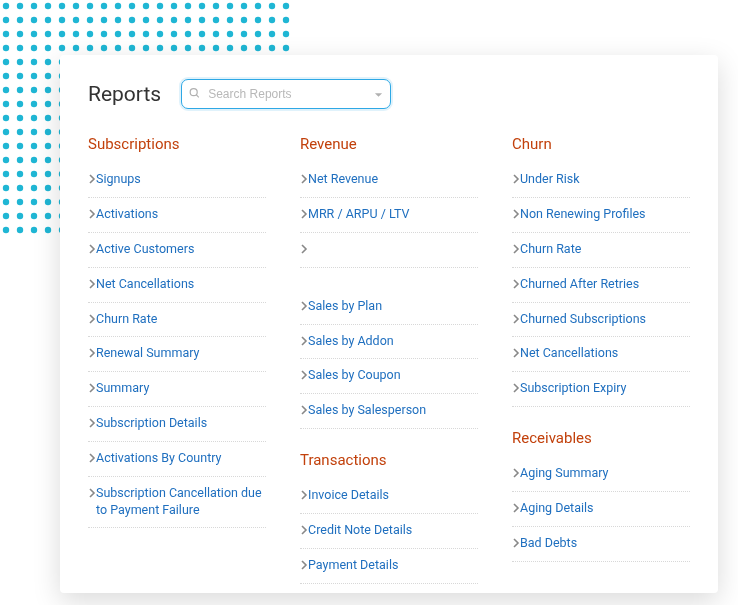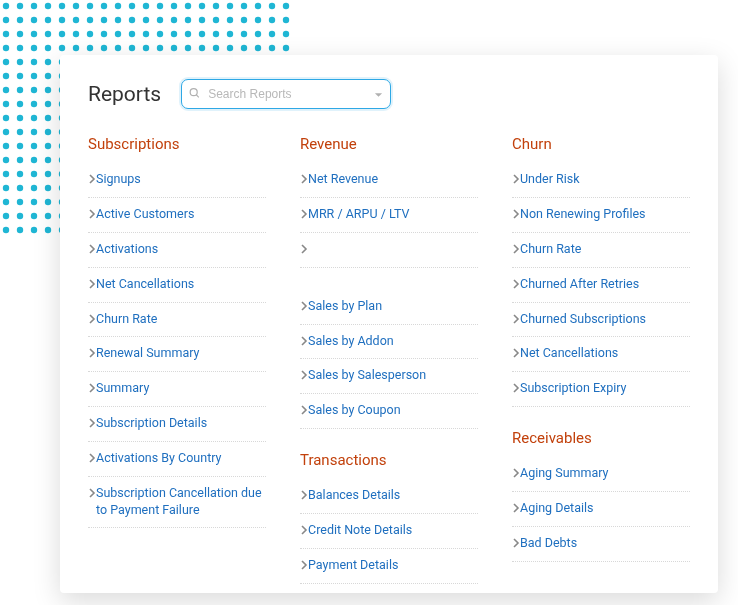--- a/index.html
+++ b/index.html
@@ -498,27 +498,27 @@
           <div class="item">
             <span class="chev"><svg width="8" height="10" viewBox="0 0 8 10" fill="none" stroke="currentColor" stroke-width="1.6">
                 <path d="M2 1 L6 5 L2 9"></path>
               </svg></span>
             <a>Signups</a>
           </div>
           <div class="item">
             <span class="chev"><svg width="8" height="10" viewBox="0 0 8 10" fill="none" stroke="currentColor" stroke-width="1.6">
                 <path d="M2 1 L6 5 L2 9"></path>
               </svg></span>
+            <a>Activations</a>
+          </div>
+          <div class="item">
+            <span class="chev"><svg width="8" height="10" viewBox="0 0 8 10" fill="none" stroke="currentColor" stroke-width="1.6">
+                <path d="M2 1 L6 5 L2 9"></path>
+              </svg></span>
             <a>Active Customers</a>
-          </div>
-          <div class="item">
-            <span class="chev"><svg width="8" height="10" viewBox="0 0 8 10" fill="none" stroke="currentColor" stroke-width="1.6">
-                <path d="M2 1 L6 5 L2 9"></path>
-              </svg></span>
-            <a>Activations</a>
           </div>
           <div class="item">
             <span class="chev"><svg width="8" height="10" viewBox="0 0 8 10" fill="none" stroke="currentColor" stroke-width="1.6">
                 <path d="M2 1 L6 5 L2 9"></path>
               </svg></span>
             <a>Net Cancellations</a>
           </div>
           <div class="item">
             <span class="chev"><svg width="8" height="10" viewBox="0 0 8 10" fill="none" stroke="currentColor" stroke-width="1.6">
                 <path d="M2 1 L6 5 L2 9"></path>
@@ -588,36 +588,36 @@
           <div class="item">
             <span class="chev"><svg width="8" height="10" viewBox="0 0 8 10" fill="none" stroke="currentColor" stroke-width="1.6">
                 <path d="M2 1 L6 5 L2 9"></path>
               </svg></span>
             <a>Sales by Addon</a>
           </div>
           <div class="item">
             <span class="chev"><svg width="8" height="10" viewBox="0 0 8 10" fill="none" stroke="currentColor" stroke-width="1.6">
                 <path d="M2 1 L6 5 L2 9"></path>
               </svg></span>
+            <a>Sales by Coupon</a>
+          </div>
+          <div class="item">
+            <span class="chev"><svg width="8" height="10" viewBox="0 0 8 10" fill="none" stroke="currentColor" stroke-width="1.6">
+                <path d="M2 1 L6 5 L2 9"></path>
+              </svg></span>
             <a>Sales by Salesperson</a>
-          </div>
-          <div class="item">
-            <span class="chev"><svg width="8" height="10" viewBox="0 0 8 10" fill="none" stroke="currentColor" stroke-width="1.6">
-                <path d="M2 1 L6 5 L2 9"></path>
-              </svg></span>
-            <a>Sales by Coupon</a>
           </div>
         </div>
         <div class="section">
           <div class="section-title">Transactions</div>
           <div class="item">
             <span class="chev"><svg width="8" height="10" viewBox="0 0 8 10" fill="none" stroke="currentColor" stroke-width="1.6">
                 <path d="M2 1 L6 5 L2 9"></path>
               </svg></span>
-            <a>Balances Details</a>
+            <a>Invoice Details</a>
           </div>
           <div class="item">
             <span class="chev"><svg width="8" height="10" viewBox="0 0 8 10" fill="none" stroke="currentColor" stroke-width="1.6">
                 <path d="M2 1 L6 5 L2 9"></path>
               </svg></span>
             <a>Credit Note Details</a>
           </div>
           <div class="item">
             <span class="chev"><svg width="8" height="10" viewBox="0 0 8 10" fill="none" stroke="currentColor" stroke-width="1.6">
                 <path d="M2 1 L6 5 L2 9"></path>

